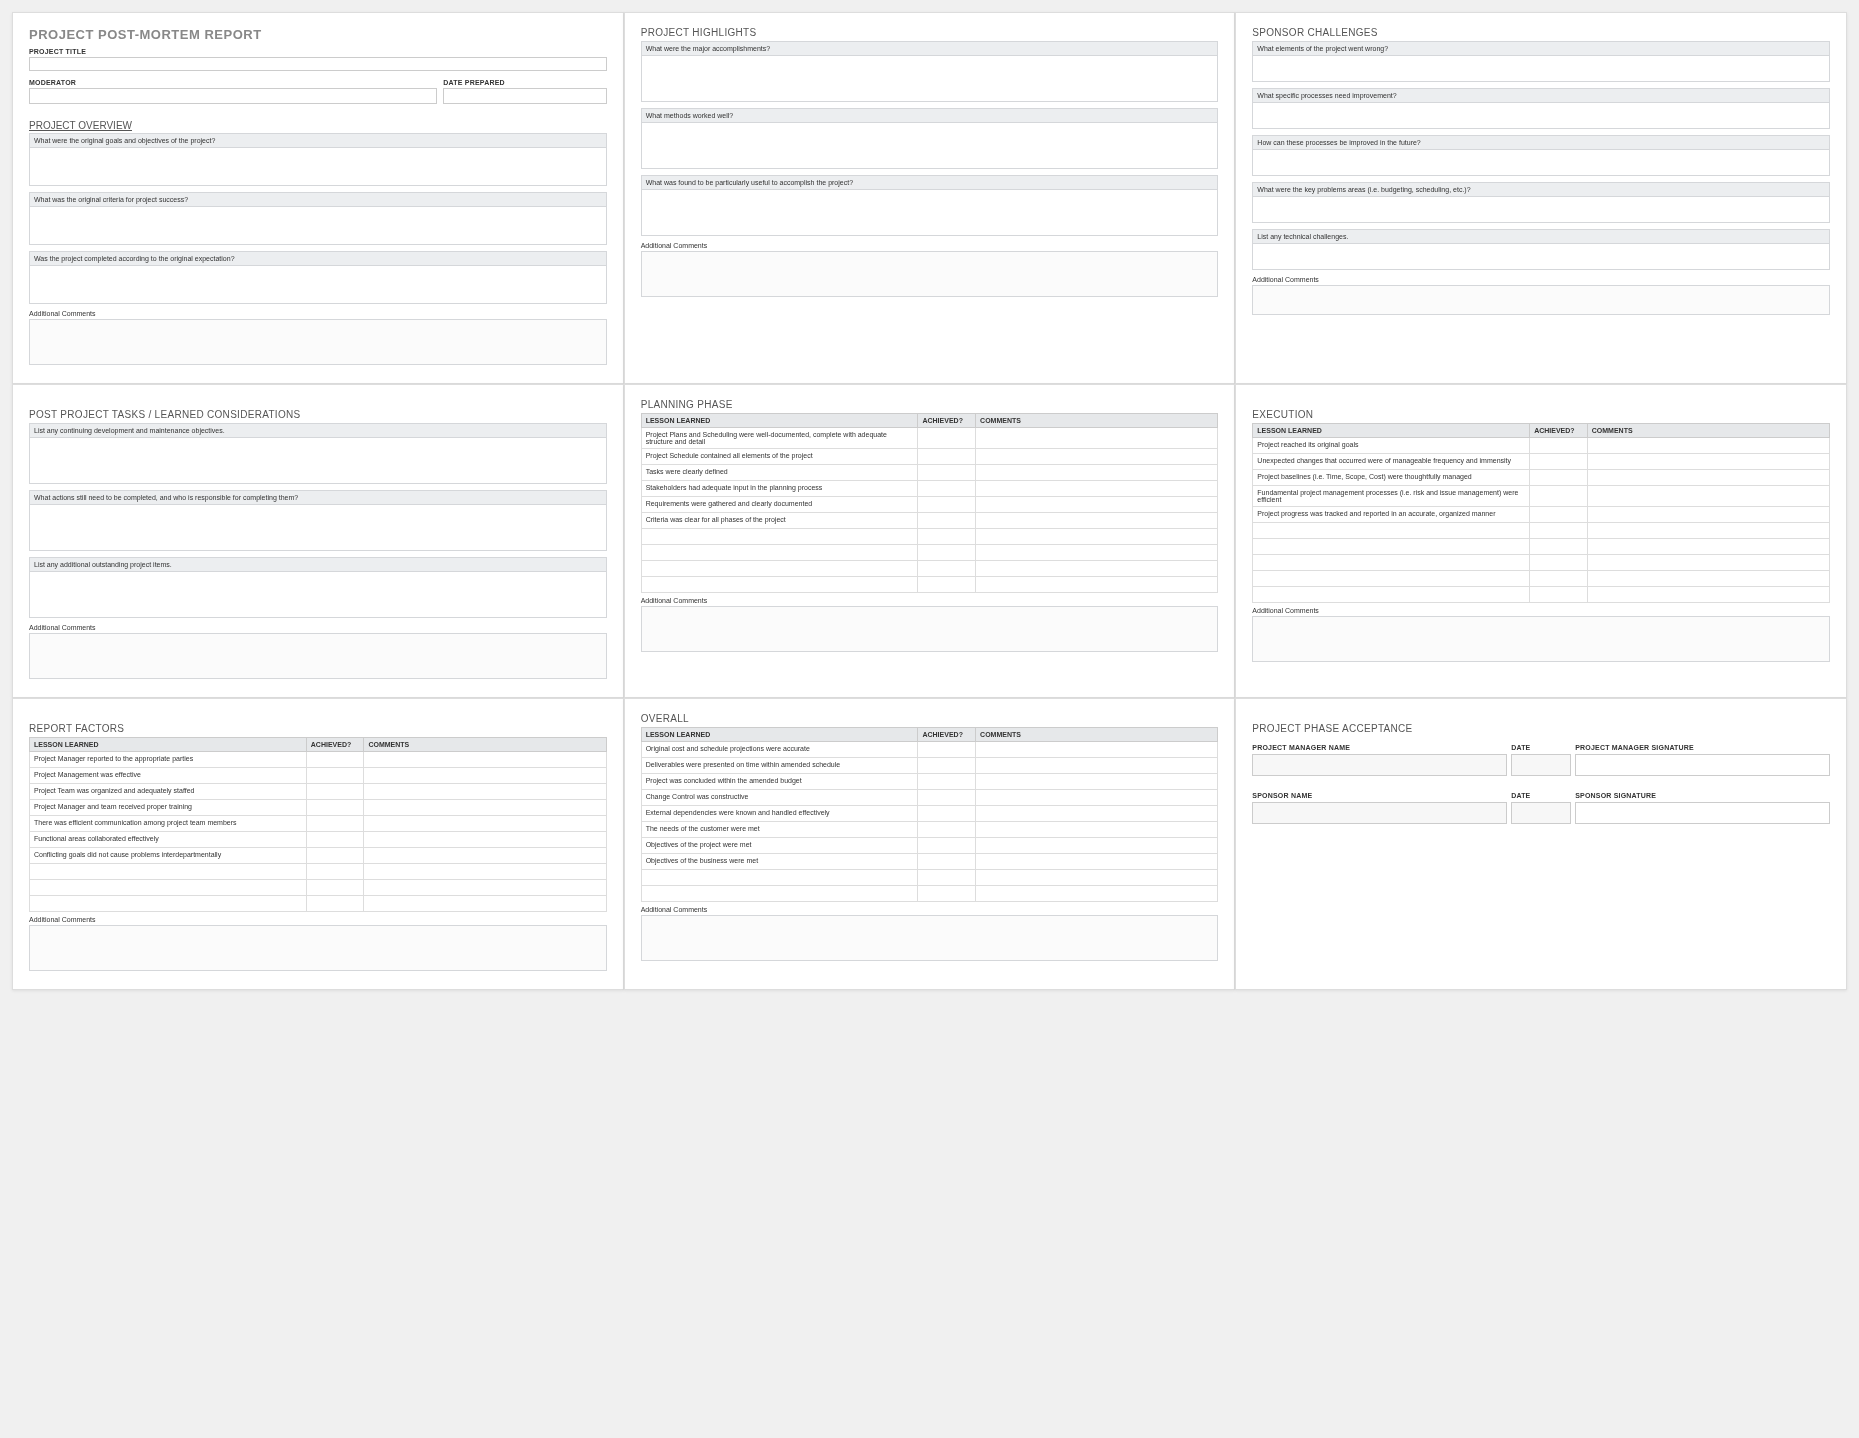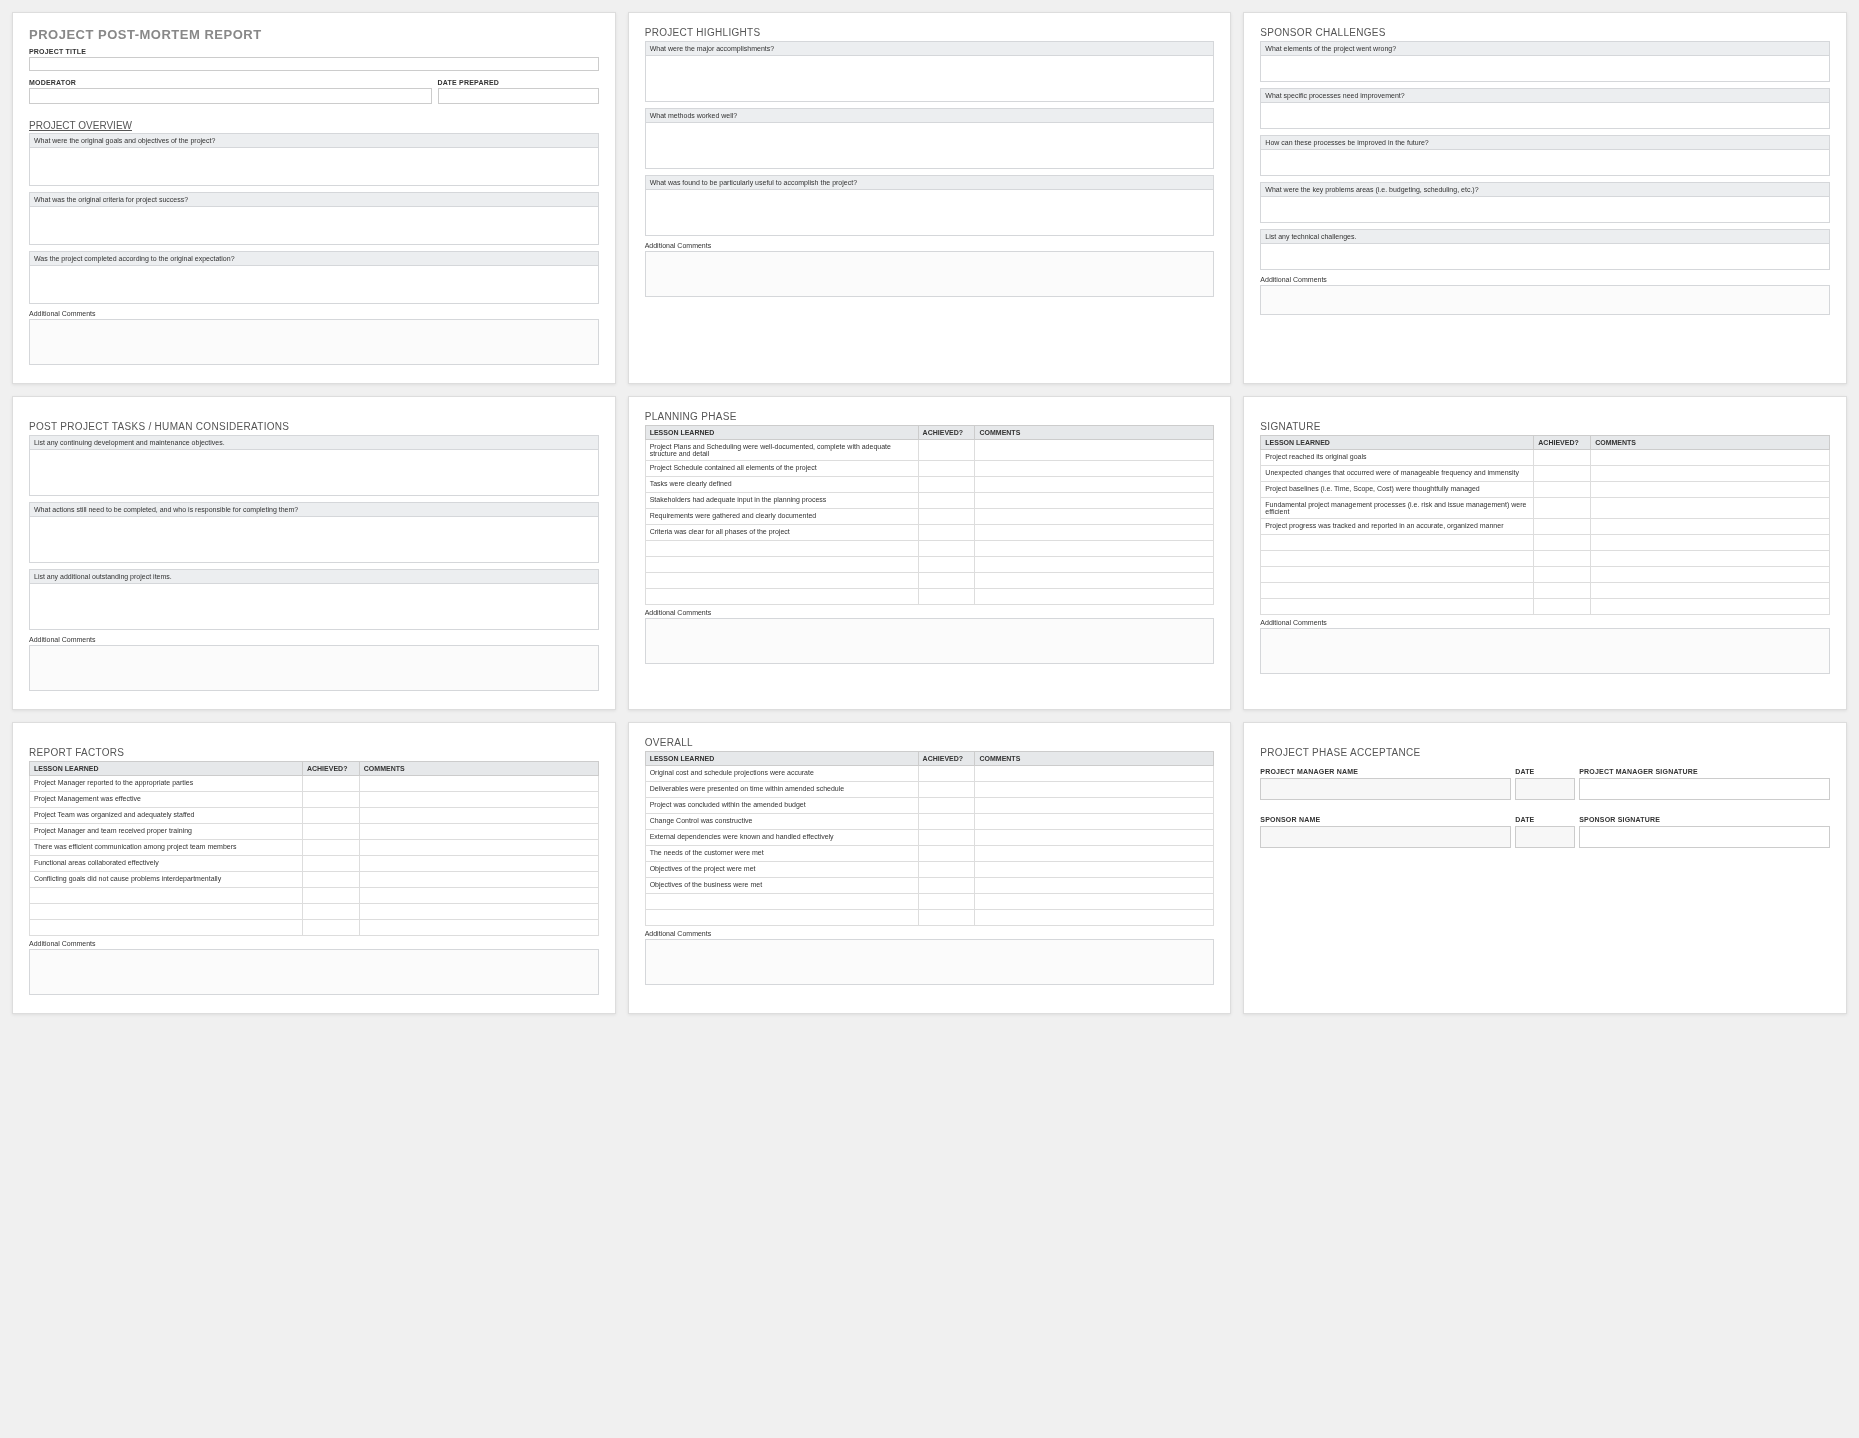--- a/index.html
+++ b/index.html
@@ -7,21 +7,20 @@
     margin: 0;
     padding: 12px;
     background: #f0f0f0;
     font-family: Arial, Helvetica, sans-serif;
     font-size: 8px;
     color: #333;
   }
   .grid {
     display: grid;
     grid-template-columns: repeat(3, 1fr);
-    gap: 12px;
   }
   .card {
     background: #fff;
     border: 1px solid #ddd;
     box-shadow: 0 1px 3px rgba(0,0,0,0.08);
     padding: 14px 16px 18px;
     min-height: 290px;
   }
   h1 {
     font-size: 13px;
@@ -191,21 +190,21 @@
     <div class="answer-box short"></div>
     <div class="question-bar">What were the key problems areas (i.e. budgeting, scheduling, etc.)?</div>
     <div class="answer-box short"></div>
     <div class="question-bar">List any technical challenges.</div>
     <div class="answer-box short"></div>
     <div class="comments-label">Additional Comments</div>
     <div class="comments-box" style="height:30px"></div>
   </div>
 
   <div class="card">
-    <h2 style="margin-top:10px">POST PROJECT TASKS / HUMAN CONSIDERATIONS</h2>
+    <h2 style="margin-top:10px">POST PROJECT TASKS / LEARNED CONSIDERATIONS</h2>
     <div class="question-bar">List any continuing development and maintenance objectives.</div>
     <div class="answer-box tall"></div>
     <div class="question-bar">What actions still need to be completed, and who is responsible for completing them?</div>
     <div class="answer-box tall"></div>
     <div class="question-bar">List any additional outstanding project items.</div>
     <div class="answer-box tall"></div>
     <div class="comments-label">Additional Comments</div>
     <div class="comments-box"></div>
   </div>
 
@@ -270,21 +269,21 @@
             <td class="ach"></td>
             <td class="com"></td>
           </tr>
         </tbody>
     </table>
     <div class="comments-label">Additional Comments</div>
     <div class="comments-box"></div>
   </div>
 
   <div class="card">
-    <h2 style="margin-top:10px">SIGNATURE</h2>
+    <h2 style="margin-top:10px">EXECUTION</h2>
     <table class="lessons">
       <thead>
         <tr>
           <th>LESSON LEARNED</th>
           <th>ACHIEVED?</th>
           <th>COMMENTS</th>
         </tr>
       </thead>
       <tbody>
           <tr>

